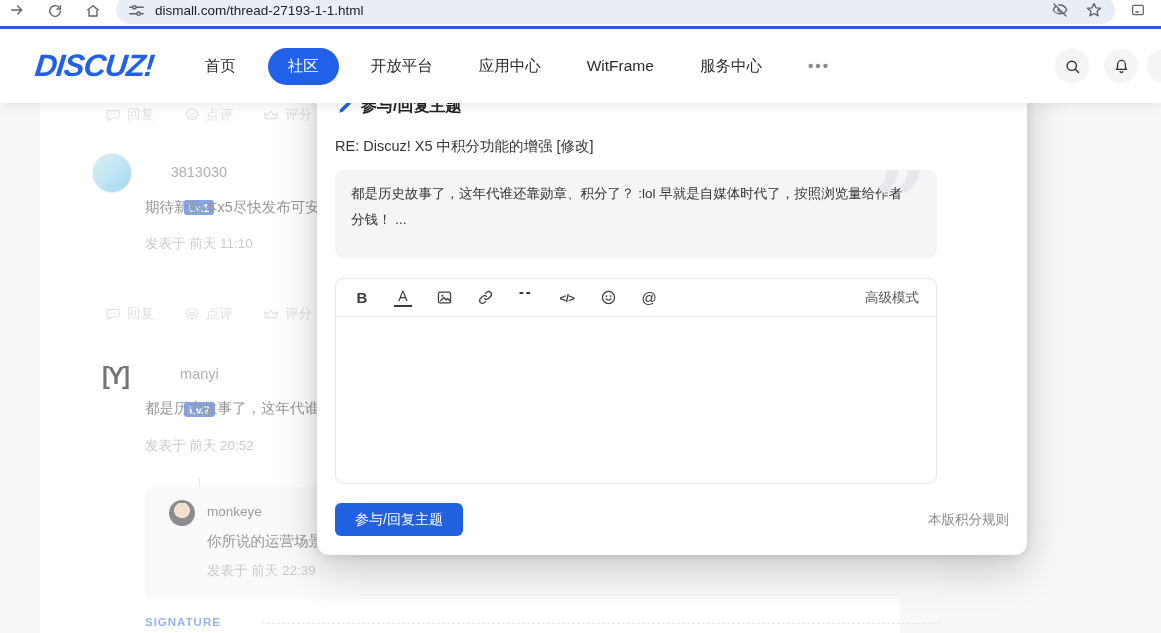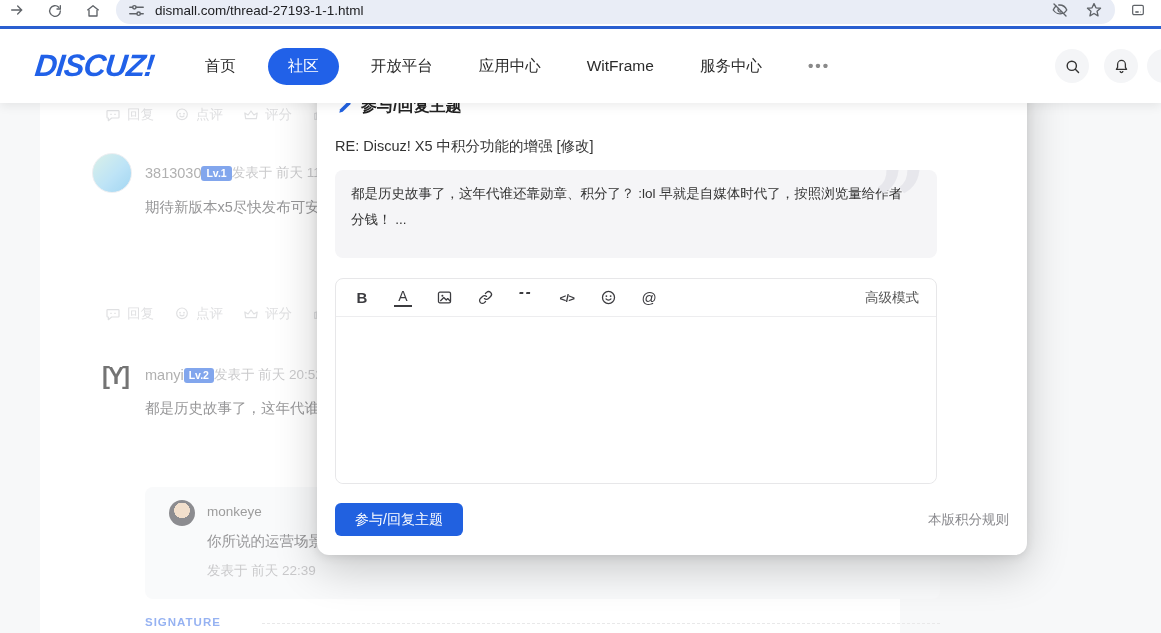--- a/index.html
+++ b/index.html
@@ -38,31 +38,31 @@
   .hdr-circle svg { width:17px; height:17px; }
   .hc-search { right:72px; }
   .hc-bell { right:23px; }
   .hc-partial { right:-20px; }
 
   
   .content { position:absolute; top:103px; left:0; width:1161px; height:530px; background:#f2f3f5; z-index:1; }
   .post-card { position:absolute; left:40px; top:0; width:860px; height:530px; background:#fff; }
   .fade-overlay { position:absolute; inset:0; background:rgba(255,255,255,0.42); z-index:3; pointer-events:none; }
 
-  .action-row { position:absolute; display:flex; align-items:flex-start; gap:20px; color:#c9cacd; font-size:13.5px; }
+  .action-row { position:absolute; display:flex; align-items:flex-start; gap:30px; color:#c9cacd; font-size:13.5px; }
   .action-row .act { display:flex; align-items:center; gap:6px; }
   .action-row svg { width:16px; height:16px; }
   .row1 { left:65px; top:3px; }
   .row2 { left:65px; top:202px; }
 
   .avatar1 { position:absolute; left:52px; top:50px; width:40px; height:40px; border-radius:50%;
     background:linear-gradient(135deg,#bfe6d8 0%,#8fd0f0 55%,#5fb8ea 100%); border:1px solid #dfe3e8; }
   .avatar2 { position:absolute; left:57px; top:255px; width:36px; height:36px; background:#fff;
     display:flex; align-items:center; justify-content:center; font-weight:900; font-size:24px; color:#111; letter-spacing:-2px; }
-  .name-row { position:absolute; display:flex; align-items:center; gap:0; }
+  .name-row { position:absolute; display:flex; align-items:center; gap:20px;flex-direction:column; }
   .nr1 { left:105px; top:61px; }
   .nr2 { left:105px; top:263px; }
   .uname { font-size:14.5px; color:#777; }
   .lv-badge { background:#2866e0; color:#fff; font-size:10.5px; font-weight:700; padding:1.5px 5px; border-radius:3px; }
   .meta { font-size:13.5px; color:#a3a3a6; }
   .sep { color:#d5d5d8; font-size:13px; }
   .post-text { position:absolute; font-size:14.5px; color:#4a4a4d; white-space:nowrap; overflow:hidden; }
   .pt1 { left:105px; top:95px; width:210px; }
   .pt2 { left:105px; top:296px; width:212px; }
 

